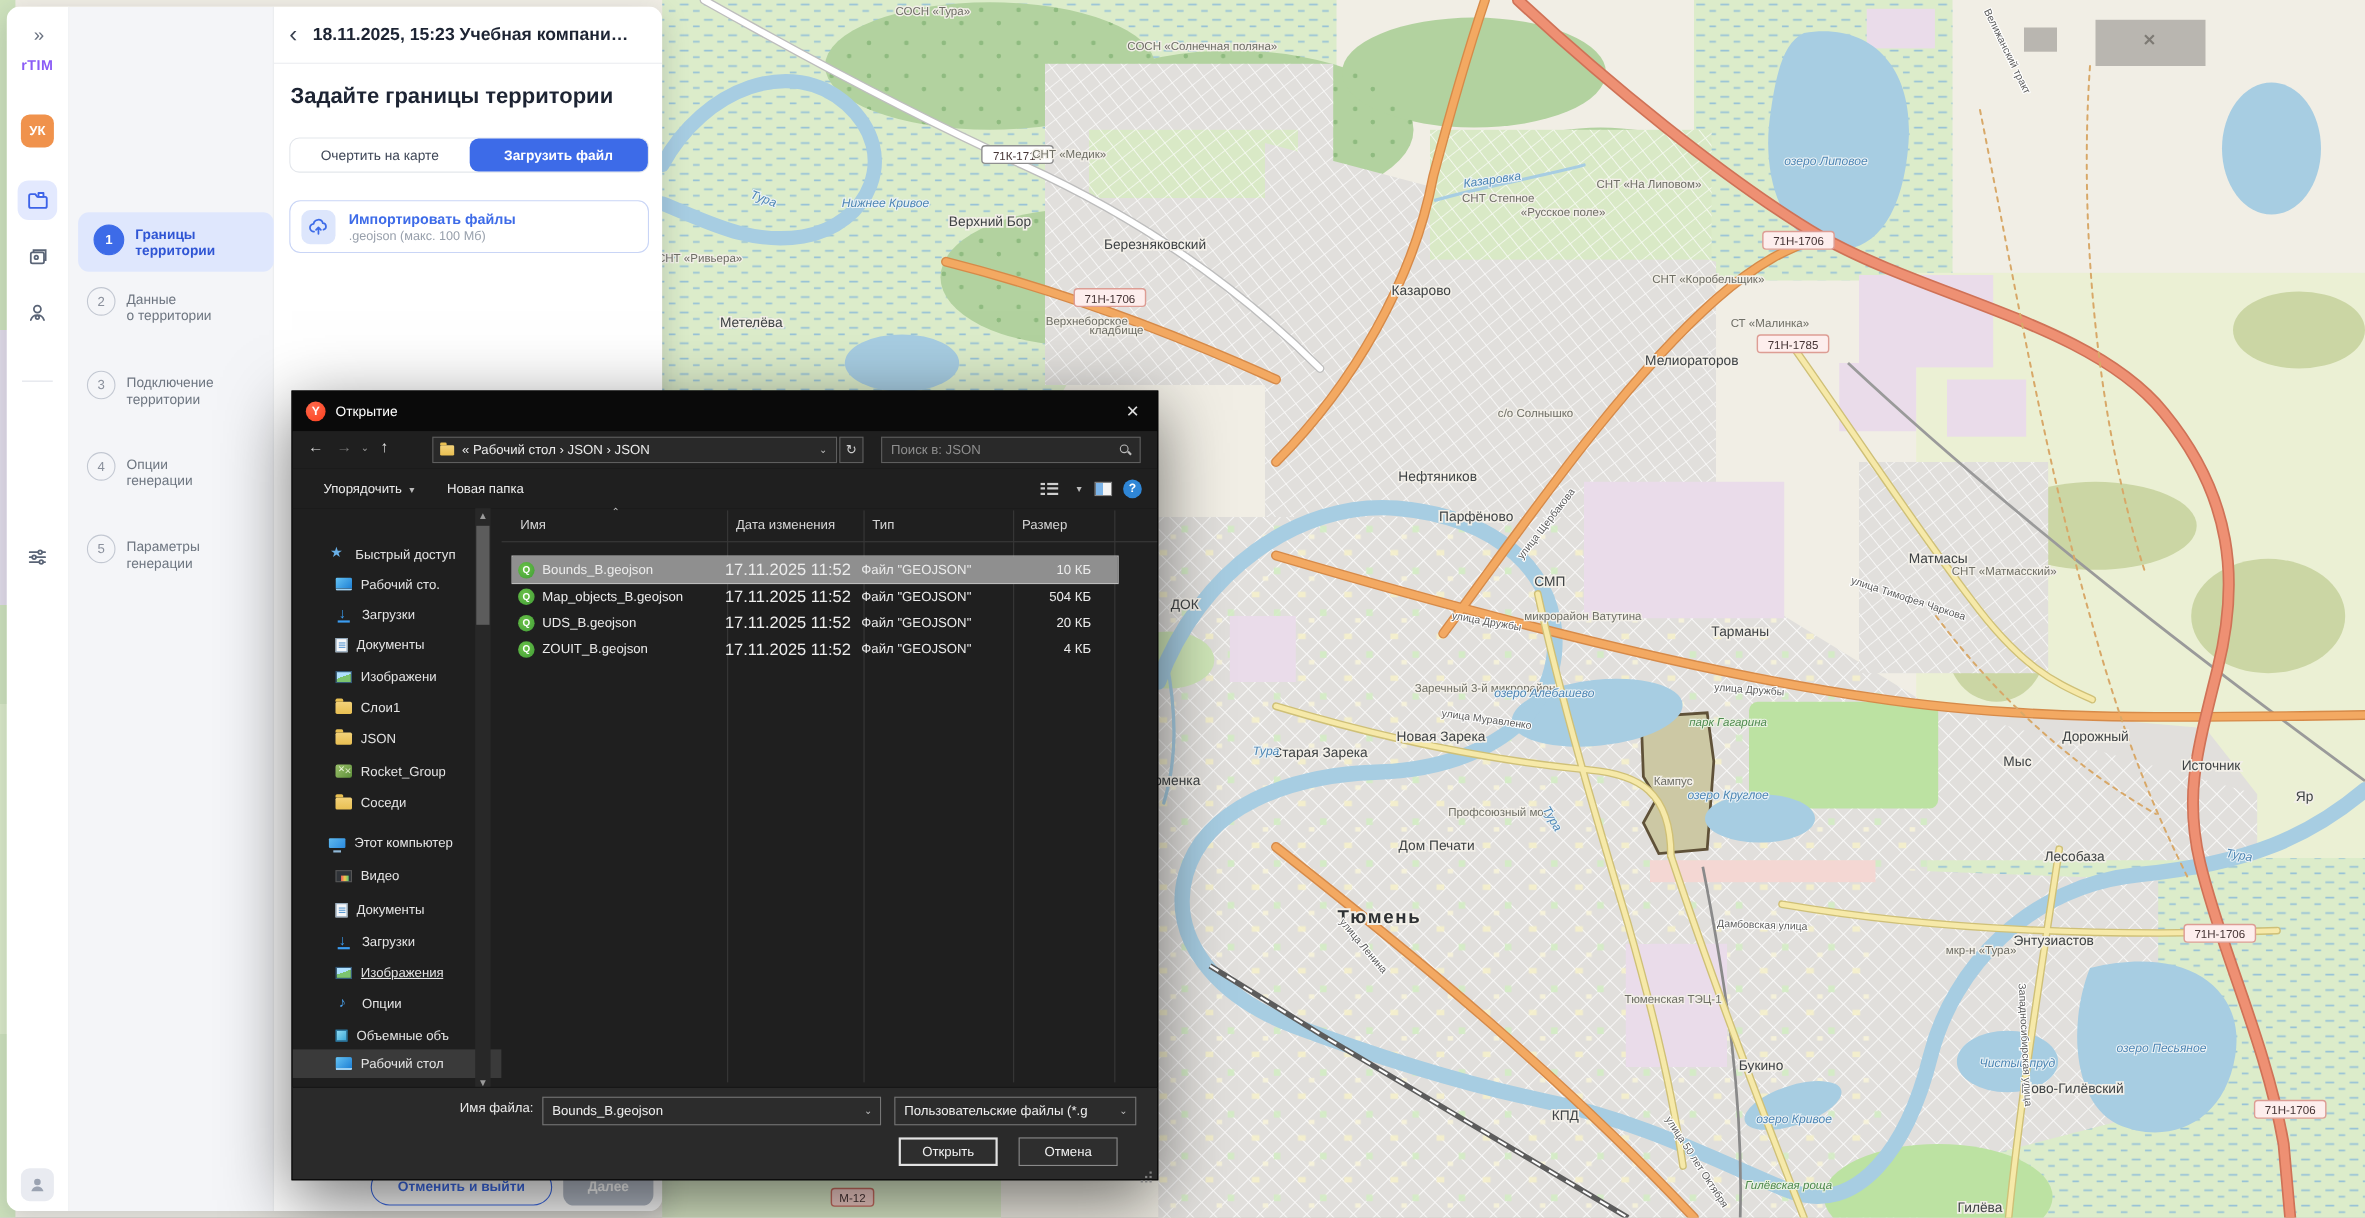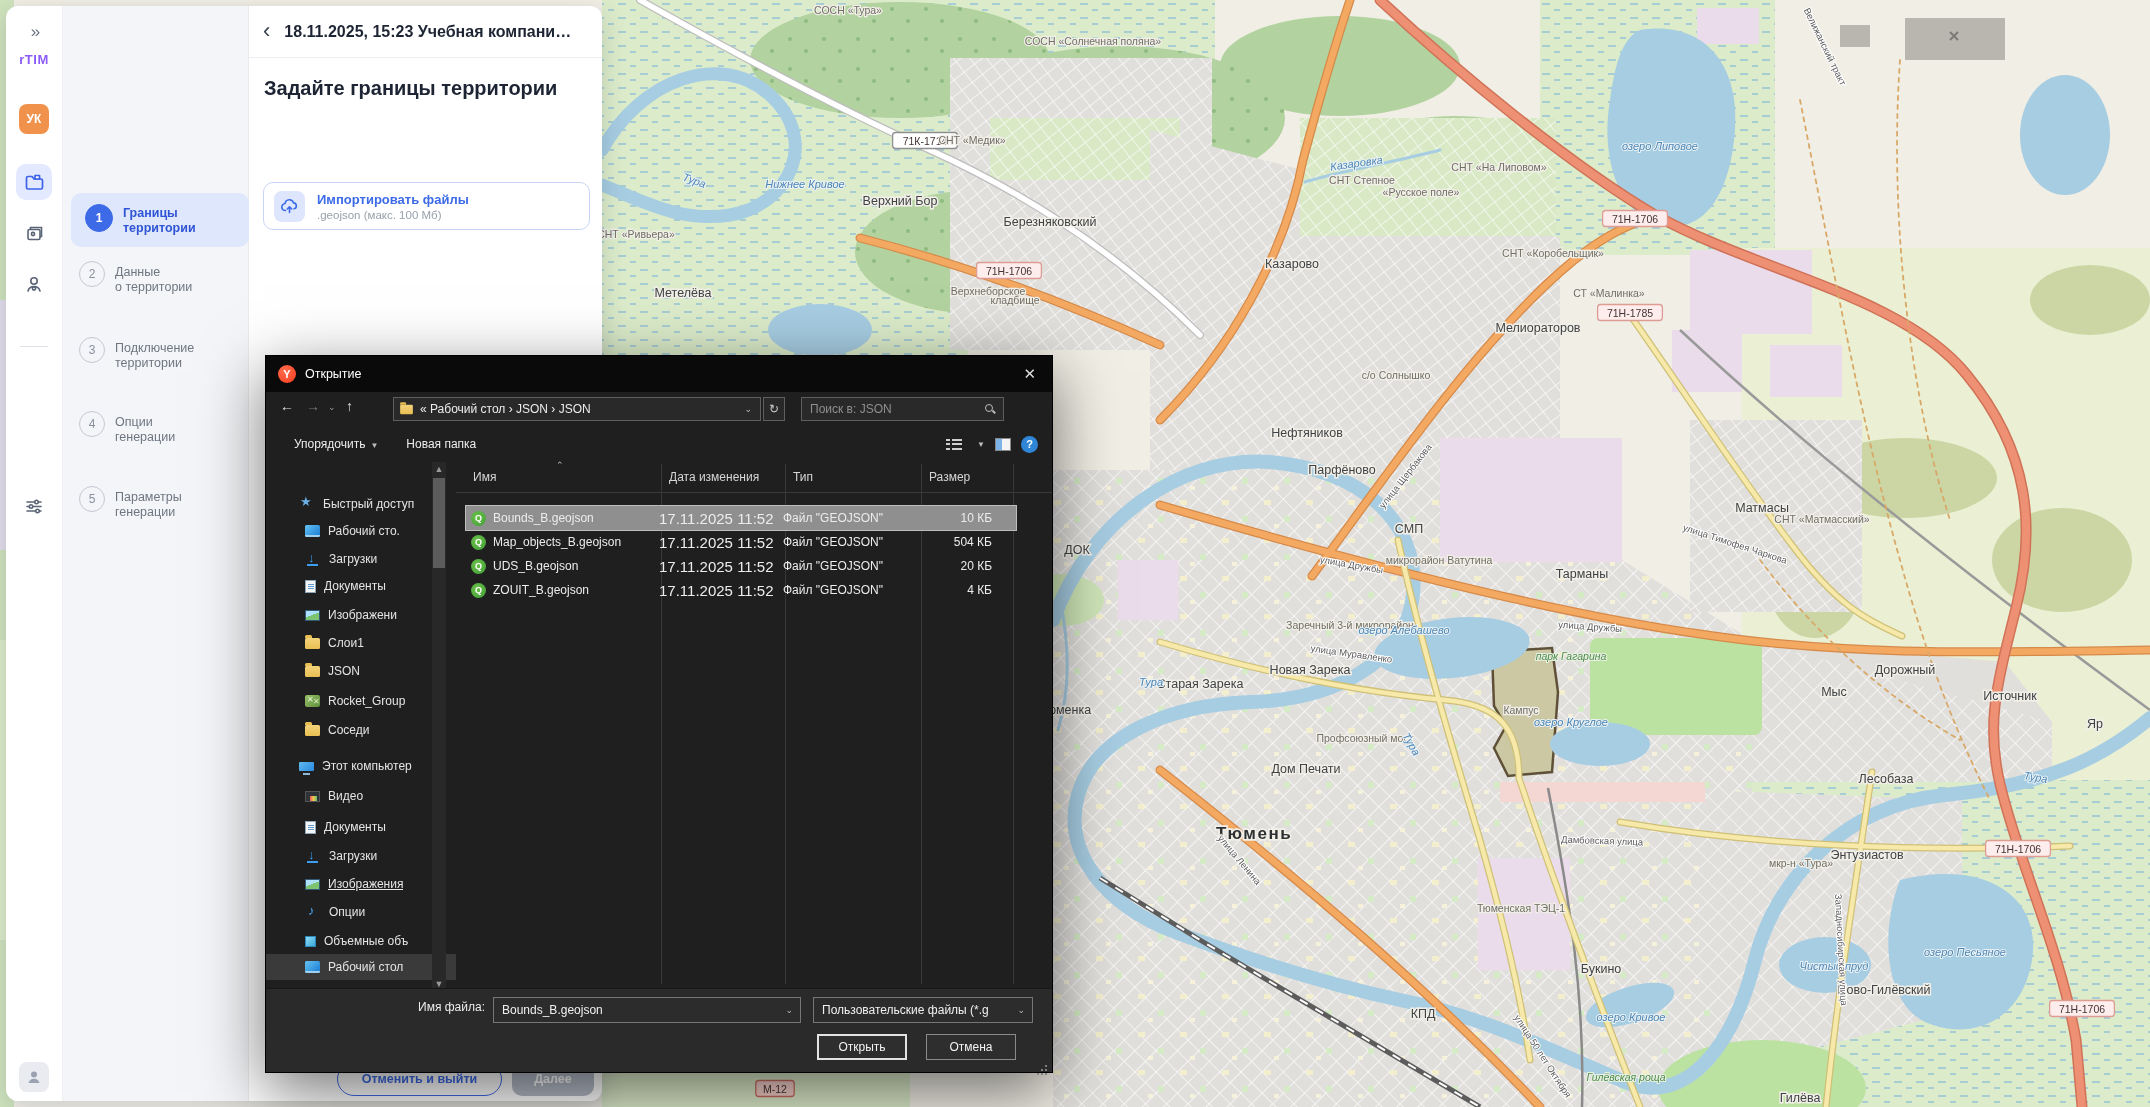--- a/index.html
+++ b/index.html
@@ -53,21 +53,21 @@
   .dlg-titlebar{position:absolute;top:0;left:0;right:0;height:36px;background:#0a0a0a;display:flex;align-items:center;}
   .ya-ic{width:18px;height:18px;border-radius:50%;background:radial-gradient(circle at 35% 30%,#ff6a4d,#fc3f1d);color:#fff;font-weight:bold;font-size:11px;display:flex;align-items:center;justify-content:center;margin:0 9px 0 12px;}
   .dlg-title{font-size:12.5px;color:#fff;}
   .dlg-close{margin-left:auto;margin-right:16px;color:#ddd;font-size:15px;}
   .dlg-nav{position:absolute;top:36px;left:0;right:0;height:34px;background:#1f1f1f;border-bottom:1px solid #151515;}
   .nav-ar{position:absolute;top:6px;font-size:14px;color:#e0e0e0;}
   .addr{position:absolute;left:127px;top:5px;width:368px;height:24px;background:#292929;border:1px solid #5e5e5e;box-sizing:border-box;display:flex;align-items:center;color:#ececec;}
   .addr .crumbs{white-space:nowrap;overflow:hidden;font-size:12px;}
   .addr-chev{margin-left:auto;color:#bbb;font-size:9px;padding-right:8px;}
   .refresh-btn{position:absolute;left:497px;top:5px;width:22px;height:24px;border:1px solid #5e5e5e;box-sizing:border-box;background:#292929;color:#ccc;display:flex;align-items:center;justify-content:center;font-size:12px;}
-  .searchbox{position:absolute;left:535px;top:5px;width:203px;height:24px;background:#292929;border:1px solid #5e5e5e;box-sizing:border-box;display:flex;align-items:center;color:#8f8f8f;padding-left:8px;}
+  .searchbox{position:absolute;left:535px;top:5px;width:236px;height:24px;background:#292929;border:1px solid #5e5e5e;box-sizing:border-box;display:flex;align-items:center;color:#8f8f8f;padding-left:8px;}
   .mag{margin-left:auto;margin-right:8px;position:relative;width:10px;height:10px;}
   .mag::before{content:"";position:absolute;left:0;top:0;width:6px;height:6px;border:1.5px solid #bbb;border-radius:50%;}
   .mag::after{content:"";position:absolute;left:7px;top:7px;width:4px;height:1.5px;background:#bbb;transform:rotate(45deg);}
   .dlg-toolbar{position:absolute;top:70px;left:0;right:0;height:36px;background:#1f1f1f;border-bottom:1px solid #101010;display:flex;align-items:center;}
   .tb-item{color:#ececec;margin-left:28px;font-size:12px;}
   .tb-caret{font-size:8px;color:#bbb;margin-left:5px;}
   .tb-right{margin-left:auto;display:flex;align-items:center;gap:10px;margin-right:14px;}
   .lv-ic{width:16px;height:13px;background:
      linear-gradient(#cfcfcf,#cfcfcf) 0 1px/4px 2px no-repeat,
      linear-gradient(#cfcfcf,#cfcfcf) 6px 1px/10px 2px no-repeat,
@@ -501,20 +501,24 @@
           </div>
         </div>
       </div>
 
     <div class="card">
       <div class="card-header">
         <span class="back-ic">‹</span>
         <span class="card-title">18.11.2025, 15:23 Учебная компани…</span>
       </div>
       <div class="card-heading">Задайте границы территории</div>
+      <div class="tabs" id="tabs">
+          <div class="tab">Очертить на карте</div>
+          <div class="tab active">Загрузить файл</div>
+        </div>
       <div class="import-box">
         <span class="import-ic">
           <svg width="19" height="19" viewBox="0 0 19 19" fill="none" stroke="currentColor" stroke-width="1.6" stroke-linecap="round" stroke-linejoin="round">
               <path d="M5.5,13.5 a3.5,3.5 0 0 1 -0.4,-7 a4.3,4.3 0 0 1 8.4,-0.6 a3,3 0 0 1 0.6,5.9"></path>
               <path d="M9.5,15.5 v-5.5 M7.3,12 l2.2,-2.2 l2.2,2.2"></path>
             </svg>
         </span>
         <div>
           <div class="import-title">Импортировать файлы</div>
           <div class="import-sub">.geojson (макс. 100 Мб)</div>

